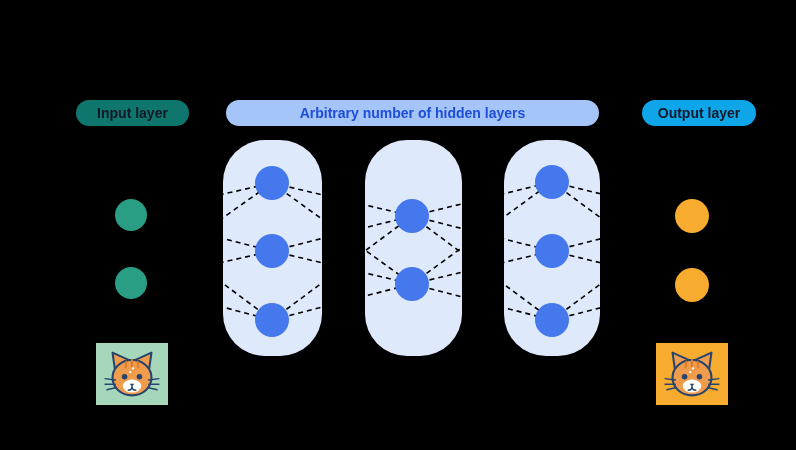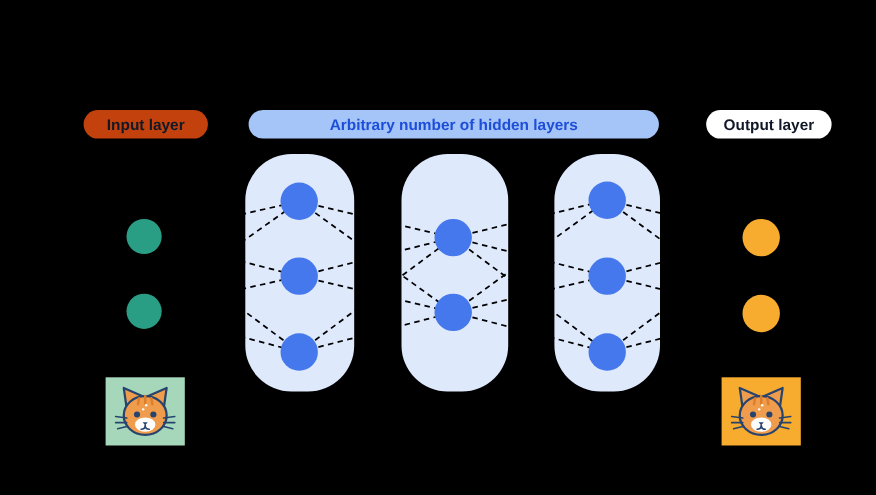--- a/index.html
+++ b/index.html
@@ -57,23 +57,23 @@
       <circle cx="272" cy="320" r="17" fill="#4478EC"></circle>
       <circle cx="412" cy="216" r="17" fill="#4478EC"></circle>
       <circle cx="412" cy="284" r="17" fill="#4478EC"></circle>
       <circle cx="552" cy="182" r="17" fill="#4478EC"></circle>
       <circle cx="552" cy="251" r="17" fill="#4478EC"></circle>
       <circle cx="552" cy="320" r="17" fill="#4478EC"></circle>
       <circle cx="692" cy="216" r="17" fill="#F8AC2F"></circle>
       <circle cx="692" cy="285" r="17" fill="#F8AC2F"></circle>
     </svg>
 
-  <div class="pill pill-input" style="background: #c2410c; color: rgb(17, 24, 39);">Input layer</div>
+  <div class="pill pill-input" style="background: #0f766e; color: rgb(17, 24, 39);">Input layer</div>
   <div class="pill pill-hidden" style="background: rgb(165, 196, 248); color: #1d4ed8;">Arbitrary number of hidden layers</div>
-  <div class="pill pill-output" style="background: #ffffff; color: rgb(17, 24, 39); text-align: center;">Output layer</div>
+  <div class="pill pill-output" style="background: #0ea5e9; color: rgb(17, 24, 39); text-align: center;">Output layer</div>
 
   <div class="cat-box cat-left" style="background: rgb(166, 215, 187);">
     <svg viewBox="0 0 60 56" width="56" height="52">
       <g stroke="#27446E" stroke-width="2.2" stroke-linejoin="round" fill="#EF9D4D">
         <path d="M12 26 L9 5 L27 13 Z"></path>
         <path d="M48 26 L51 5 L33 13 Z"></path>
         <ellipse cx="30" cy="32" rx="21" ry="19"></ellipse>
       </g>
       <g stroke="#DF7E28" stroke-width="2.4" stroke-linecap="round">
         <path d="M24 15 L23 21"></path>

